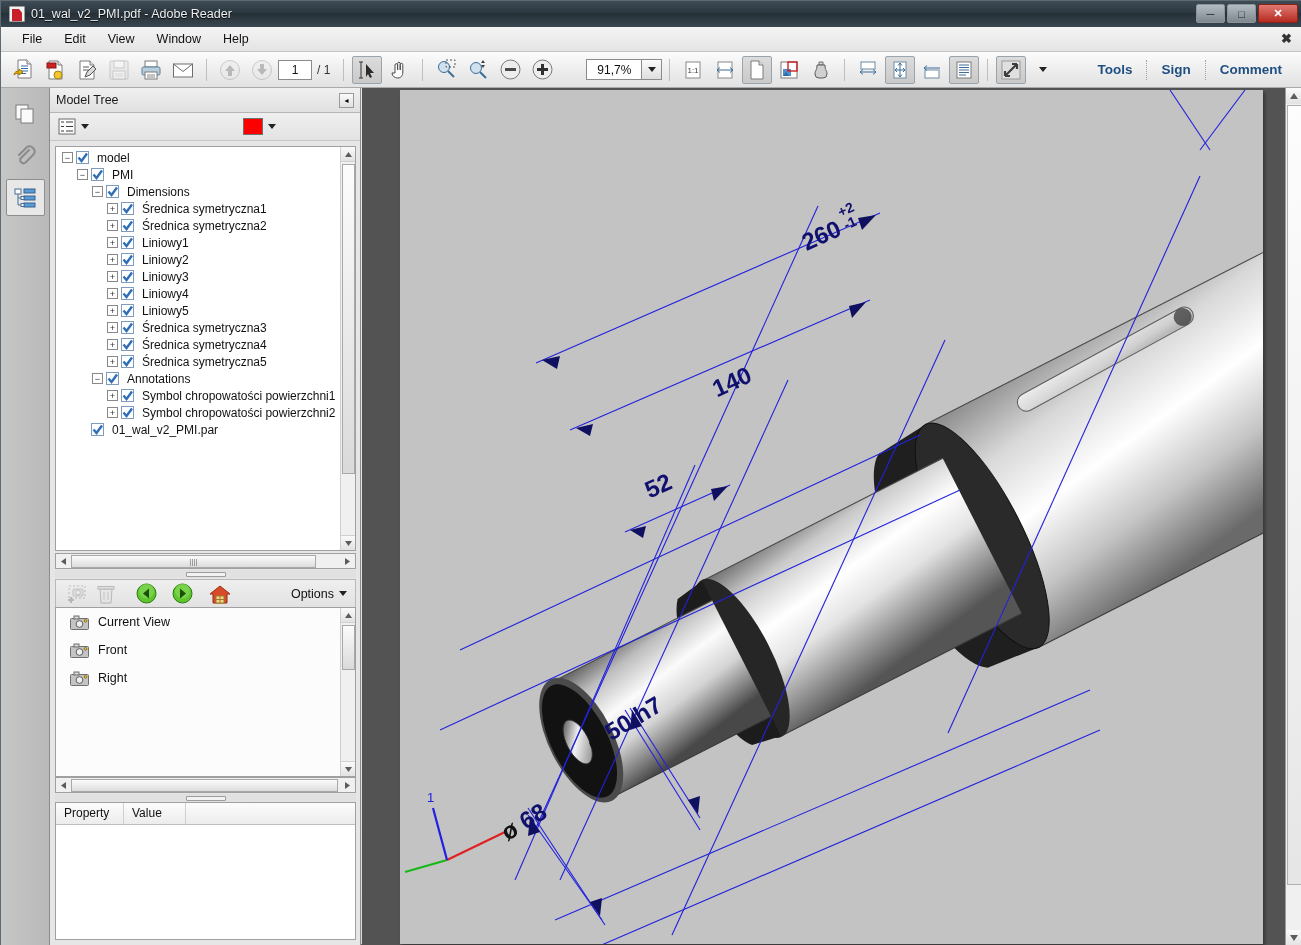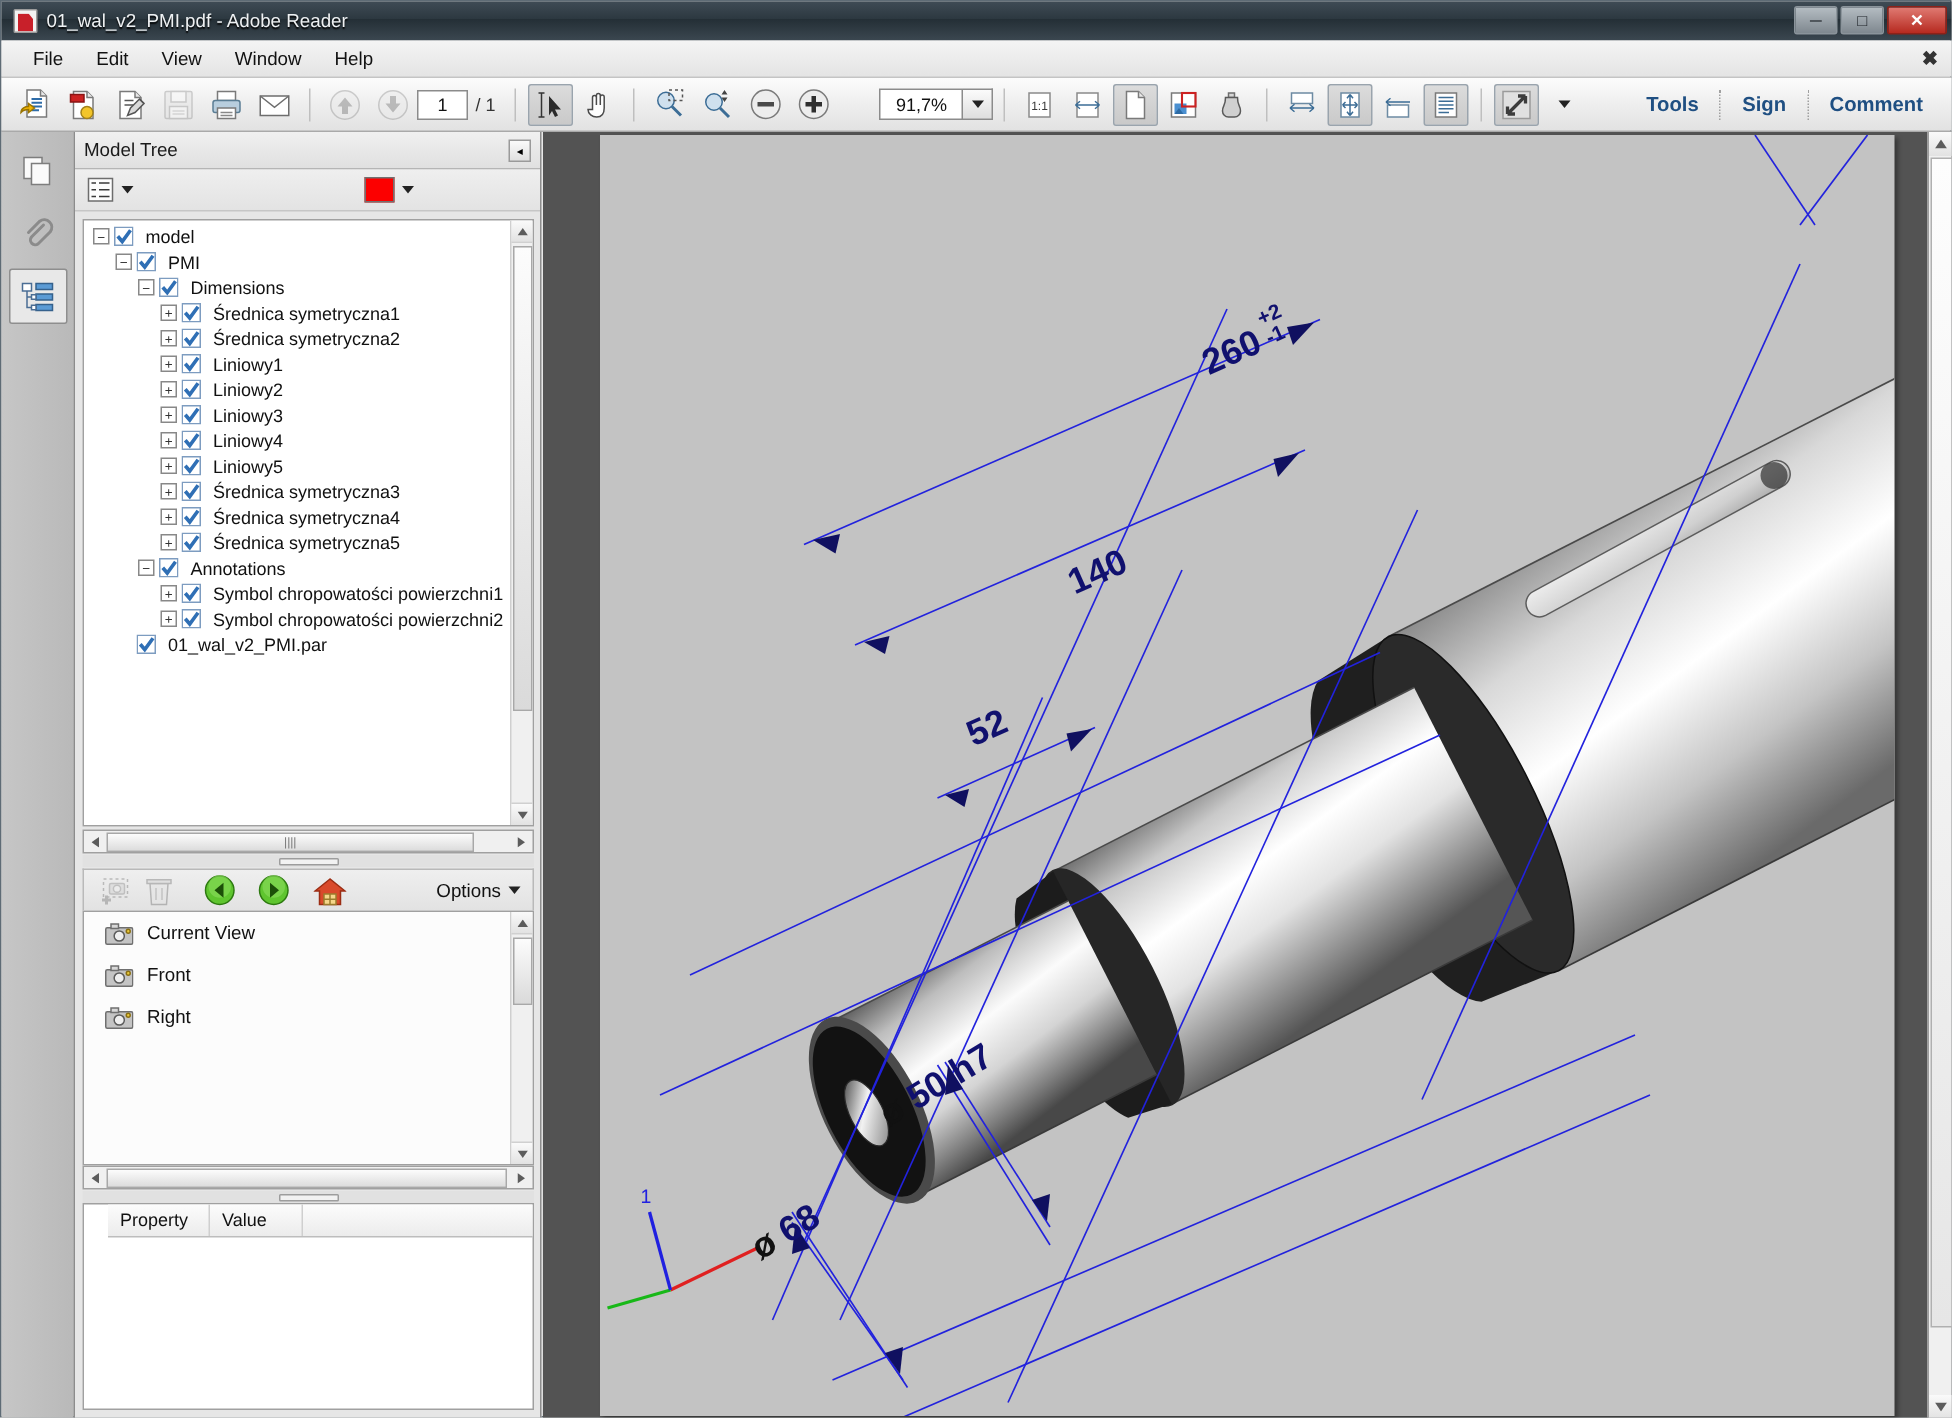--- a/index.html
+++ b/index.html
@@ -128,21 +128,21 @@
   .optlbl { margin-left:auto; font-size:12.5px; color:#111; display:flex; align-items:center; }
 
   .viewsbox { position:absolute; left:5px; width:301px; background:#fcfcfc;
               border:1px solid #a0a0a0; overflow:hidden; }
   .vrow { height:28px; display:flex; align-items:center; padding-left:14px;
           font-size:12.5px; color:#111; }
 
   .proptable { position:absolute; left:5px; width:301px; background:#fff;
                border:1px solid #a0a0a0; }
   .prophdr { height:22px; display:flex; background:linear-gradient(#fcfcfc,#ececec);
-             border-bottom:1px solid #bdbdbd;margin-left:16px; }
+             border-bottom:1px solid #bdbdbd; }
   .prophdr div { font-size:12px; color:#111; padding:3px 0 0 8px;
                  border-right:1px solid #cfcfcf; }
 
   
   .viewer { position:absolute; left:361px; top:0; width:940px; height:858px;
             background:#535353; }
   .page { position:absolute; left:38px; top:2px; width:863px; height:854px;
           background:#c3c3c3; box-shadow:2px 2px 3px rgba(0,0,0,.35); overflow:hidden; }
   .docvscroll { position:absolute; right:0; top:0; width:17px; height:858px;
                 background:#f0f0f0; border-left:1px solid #9d9d9d; }

